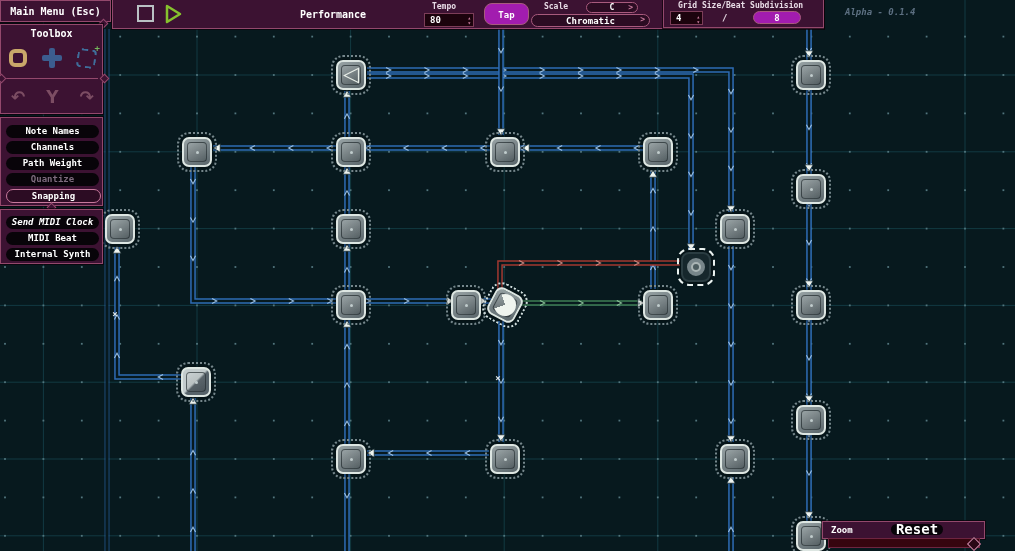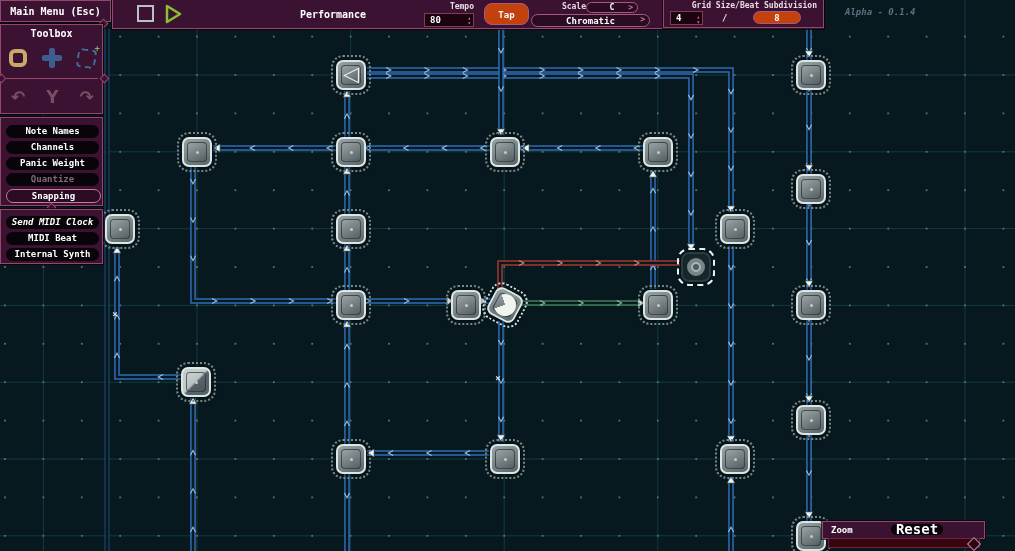--- a/index.html
+++ b/index.html
@@ -46,26 +46,26 @@
   .cross{position:relative;width:20px;height:20px;}
   .cross b{position:absolute;background:#3c5d8f;border-radius:2px;}
   .cross b.h{left:0;top:7px;width:20px;height:6px;}
   .cross b.v{left:7px;top:0;width:6px;height:20px;}
   .clone{width:15px;height:15px;border:2px dashed #3f6e9b;border-radius:4px;transform:rotate(8deg);}
   .clone-plus{position:absolute;right:-1px;top:-3px;color:#74b65c;font:700 9px "DejaVu Sans Mono",monospace;}
   .tchar{font:700 17px "DejaVu Sans",sans-serif;color:#7c4d63;line-height:1;}
 
   
   #topbar{left:112px;top:0;width:712px;height:29px;border-top:0;}
-  #topbar .lbl{position:absolute;font:700 8px "DejaVu Sans Mono",monospace;color:#e8dce6;text-align:right;}
+  #topbar .lbl{position:absolute;font:700 8px "DejaVu Sans Mono",monospace;color:#e8dce6;text-align:center;}
   .valbox{position:absolute;background:#1c030d;border:1px solid #7c3d58;color:#fff;
           font:700 9px/12px "DejaVu Sans Mono",monospace;box-sizing:border-box;padding-left:5px;}
   .spin{position:absolute;right:2px;top:0;display:flex;flex-direction:column;line-height:5px;
         font-size:6px;color:#c97c9e;}
-  .oval{position:absolute;border:1px solid #a85a7d;border-radius:8px;background:#c2410c;color:#fff;
+  .oval{position:absolute;border:1px solid #a85a7d;border-radius:8px;background:#a21caf;color:#fff;
         font:700 9px "DejaVu Sans Mono",monospace;text-align:center;box-sizing:border-box;}
   .chev{position:absolute;right:4px;top:0;color:#c97c9e;font:700 8px "DejaVu Sans Mono",monospace;}
   #stop-btn{position:absolute;left:24px;top:5px;width:17px;height:17px;border:2px solid #b9c1c4;box-sizing:border-box;}
   #play-btn{position:absolute;left:52px;top:4px;}
   #version{position:absolute;left:845px;top:7px;font:italic 700 9px "DejaVu Sans Mono",monospace;color:#5d7082;}
 
   
   #zoompanel{left:822px;top:521px;width:163px;height:18px;}
   #zoompanel .zl{position:absolute;left:8px;top:3px;font:700 9px "DejaVu Sans Mono",monospace;color:#fff;}
   #zoom-reset{left:68px;top:2px;width:52px;height:11px;line-height:11px;font-size:14px;}
@@ -802,21 +802,21 @@
       </span>
     <span class="ticon">
         <span class="tchar">↷</span>
       </span>
   </div>
 </div>
 
 <div class="panel" style="left:0;top:117px;width:103px;height:89px;">
   <div class="pill" style="top:7px;">Note Names</div>
   <div class="pill" style="top:23px;">Channels</div>
-  <div class="pill" style="top:39px;">Panic Weight</div>
+  <div class="pill" style="top:39px;">Path Weight</div>
   <div class="pill disabled" style="top:55px;">Quantize</div>
   <div class="pill outline" style="top:71px;">Snapping</div>
 </div>
 <div class="dmd" style="left:48px;top:204px;"></div>
 
 <div class="panel" style="left:0;top:209px;width:103px;height:55px;">
   <div class="pill" style="top:6px;font-style:italic;">Send MIDI Clock</div>
   <div class="pill" style="top:22px;">MIDI Beat</div>
   <div class="pill" style="top:38px;">Internal Synth</div>
 </div>

